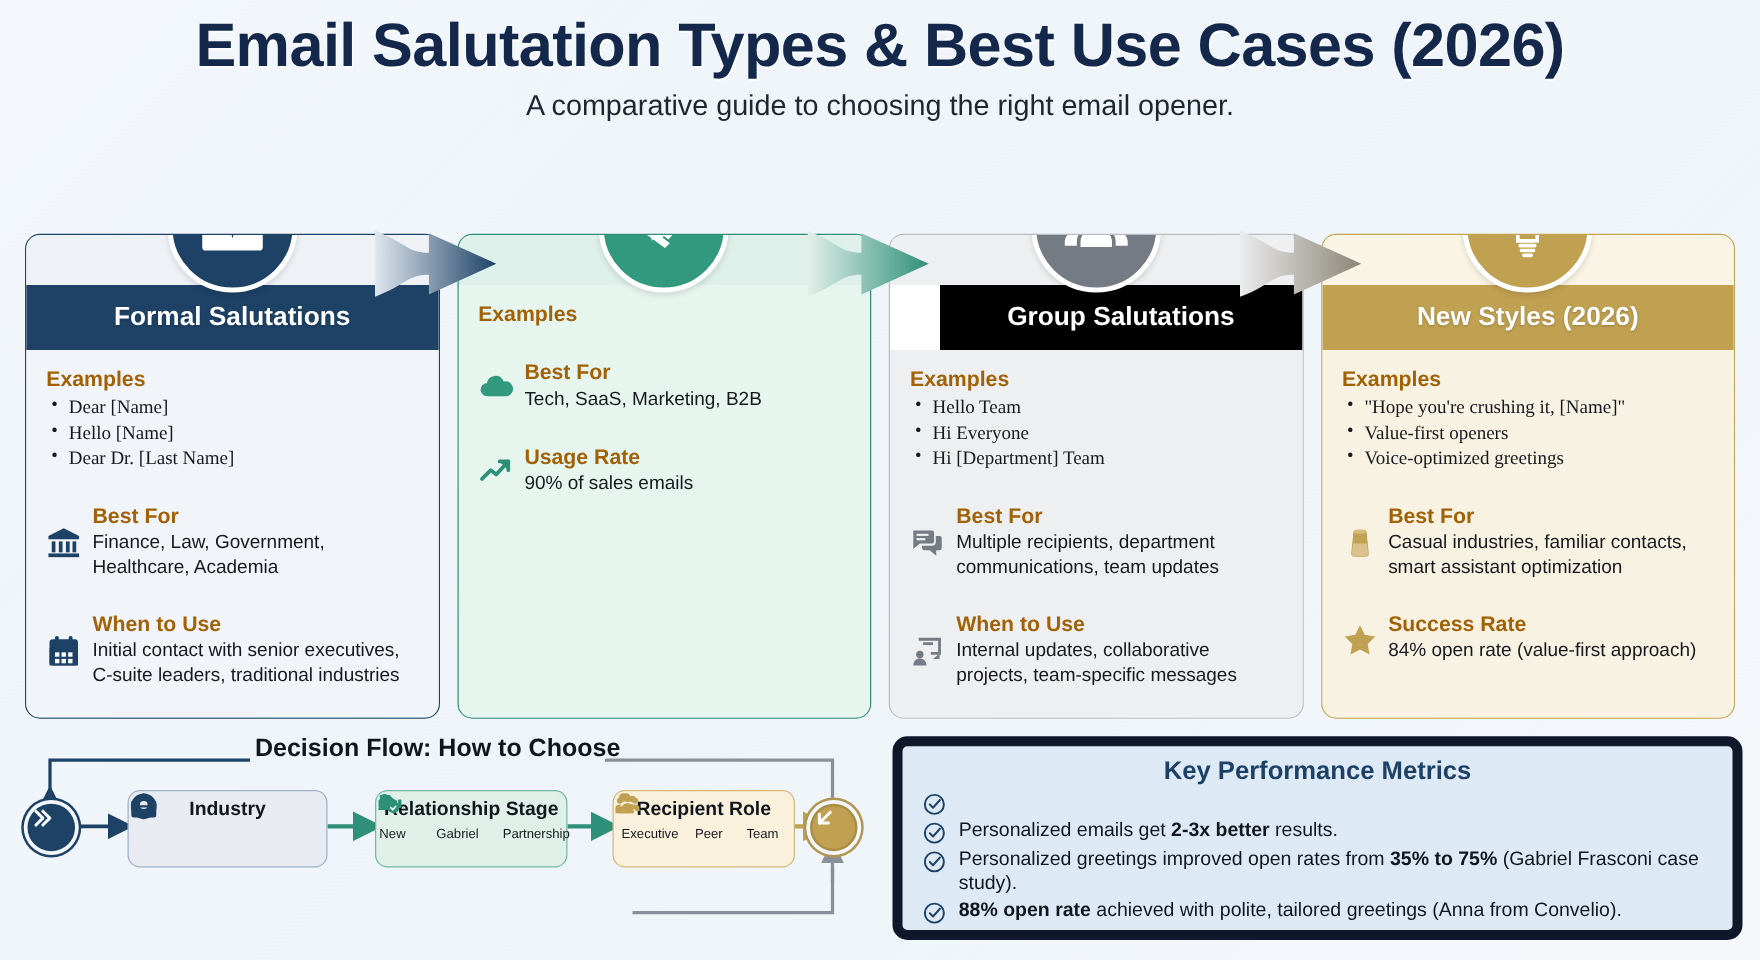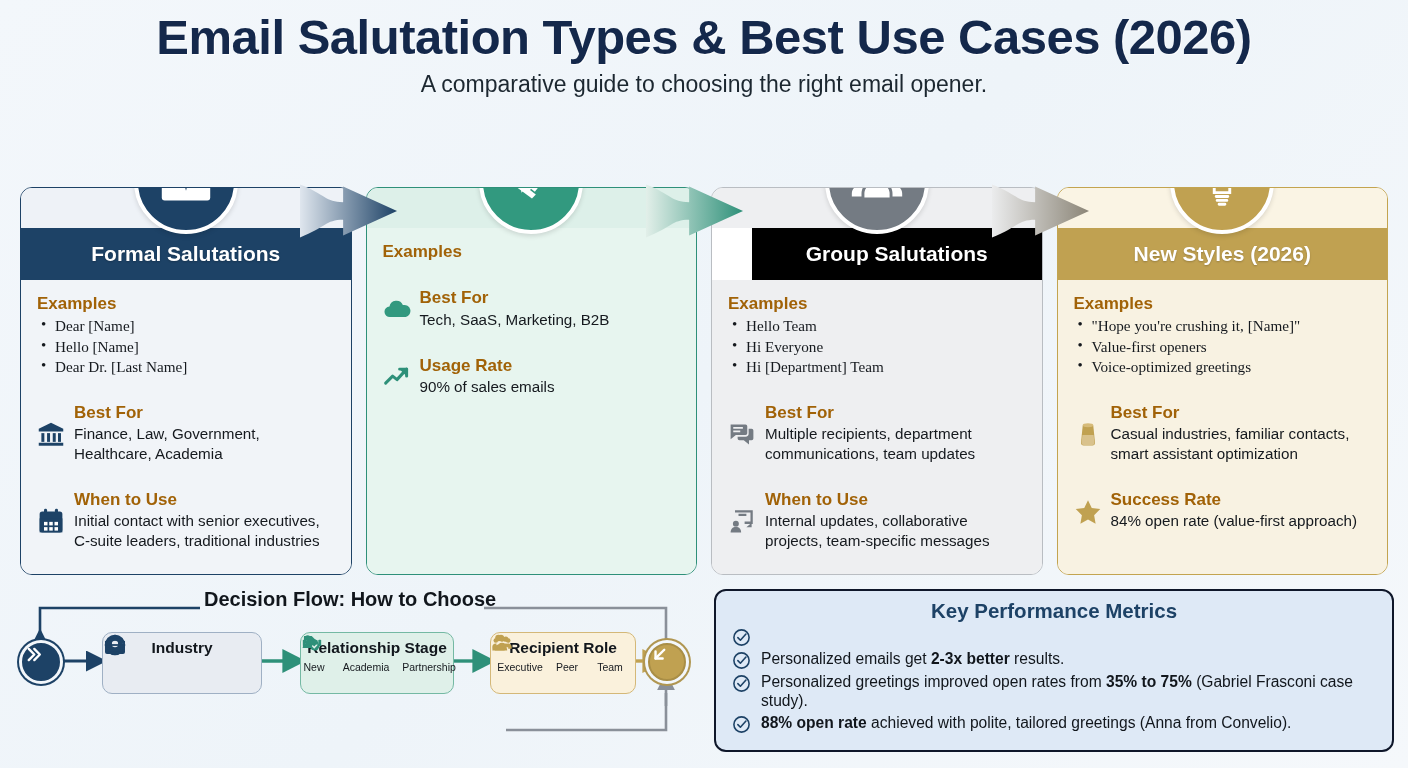--- a/index.html
+++ b/index.html
@@ -164,21 +164,21 @@
   .f-industry { background: #e8ecf2; border-color: #9fb0c4; }
   .f-rel      { background: #dff0e9; border-color: #74b9a3; }
   .f-role     { background: #faf1dc; border-color: #d4b878; }
 
   
   .kpm {
     position: absolute;
     left: 714px; top: 589px;
     width: 680px; height: 163px;
     background: #dee9f6;
-    border: 2px solid #0f172a;
+    border: 8px solid #0f172a;
     border-radius: 12px;
     padding: 8px 16px 6px 16px;
   }
   .kpm-title {
     text-align: center; font-size: 20.5px; font-weight: bold;
     color: #1d4266; margin-bottom: 3px;
   }
   .kpm-list { list-style: none; }
   .kpm-list li {
     display: flex; gap: 10px; align-items: flex-start;
@@ -522,21 +522,21 @@
           </svg>
         <span class="fico-lbl">New</span>
       </div>
       <div class="fico" style="width:52px;">
         <svg viewBox="0 0 24 24" fill="#2e9079" style="width:20px;height:20px;">
             <circle cx="8" cy="6" r="3.4"></circle>
             <path d="M2 18c0-3.4 2.7-5.6 6-5.6 1 0 2 .2 2.8.6A6.4 6.4 0 0 0 14 18z"></path>
             <circle cx="16.6" cy="15.6" r="5.4"></circle>
             <path d="M14 15.7l1.9 1.9 3.4-3.8" fill="none" stroke="#dff0e9" stroke-width="1.8" stroke-linecap="round"></path>
           </svg>
-        <span class="fico-lbl">Academia</span>
+        <span class="fico-lbl">Gabriel</span>
       </div>
       <div class="fico" style="width:66px;">
         <svg viewBox="0 0 24 24" fill="#2e9079" style="width:22px;height:20px;">
             <rect x="1" y="8" width="3.4" height="8" rx="1"></rect>
             <rect x="19.6" y="8" width="3.4" height="8" rx="1"></rect>
             <path d="M5.2 9l3-1.6 3.6 2.2 3.6-2.2 3.4 1.6v6l-3.6-3-1.6 1.8-2-1.6-2 1.8-1.6-1.4-2.8 2.4z"></path>
           </svg>
         <span class="fico-lbl">Partnership</span>
       </div>
     </div>

